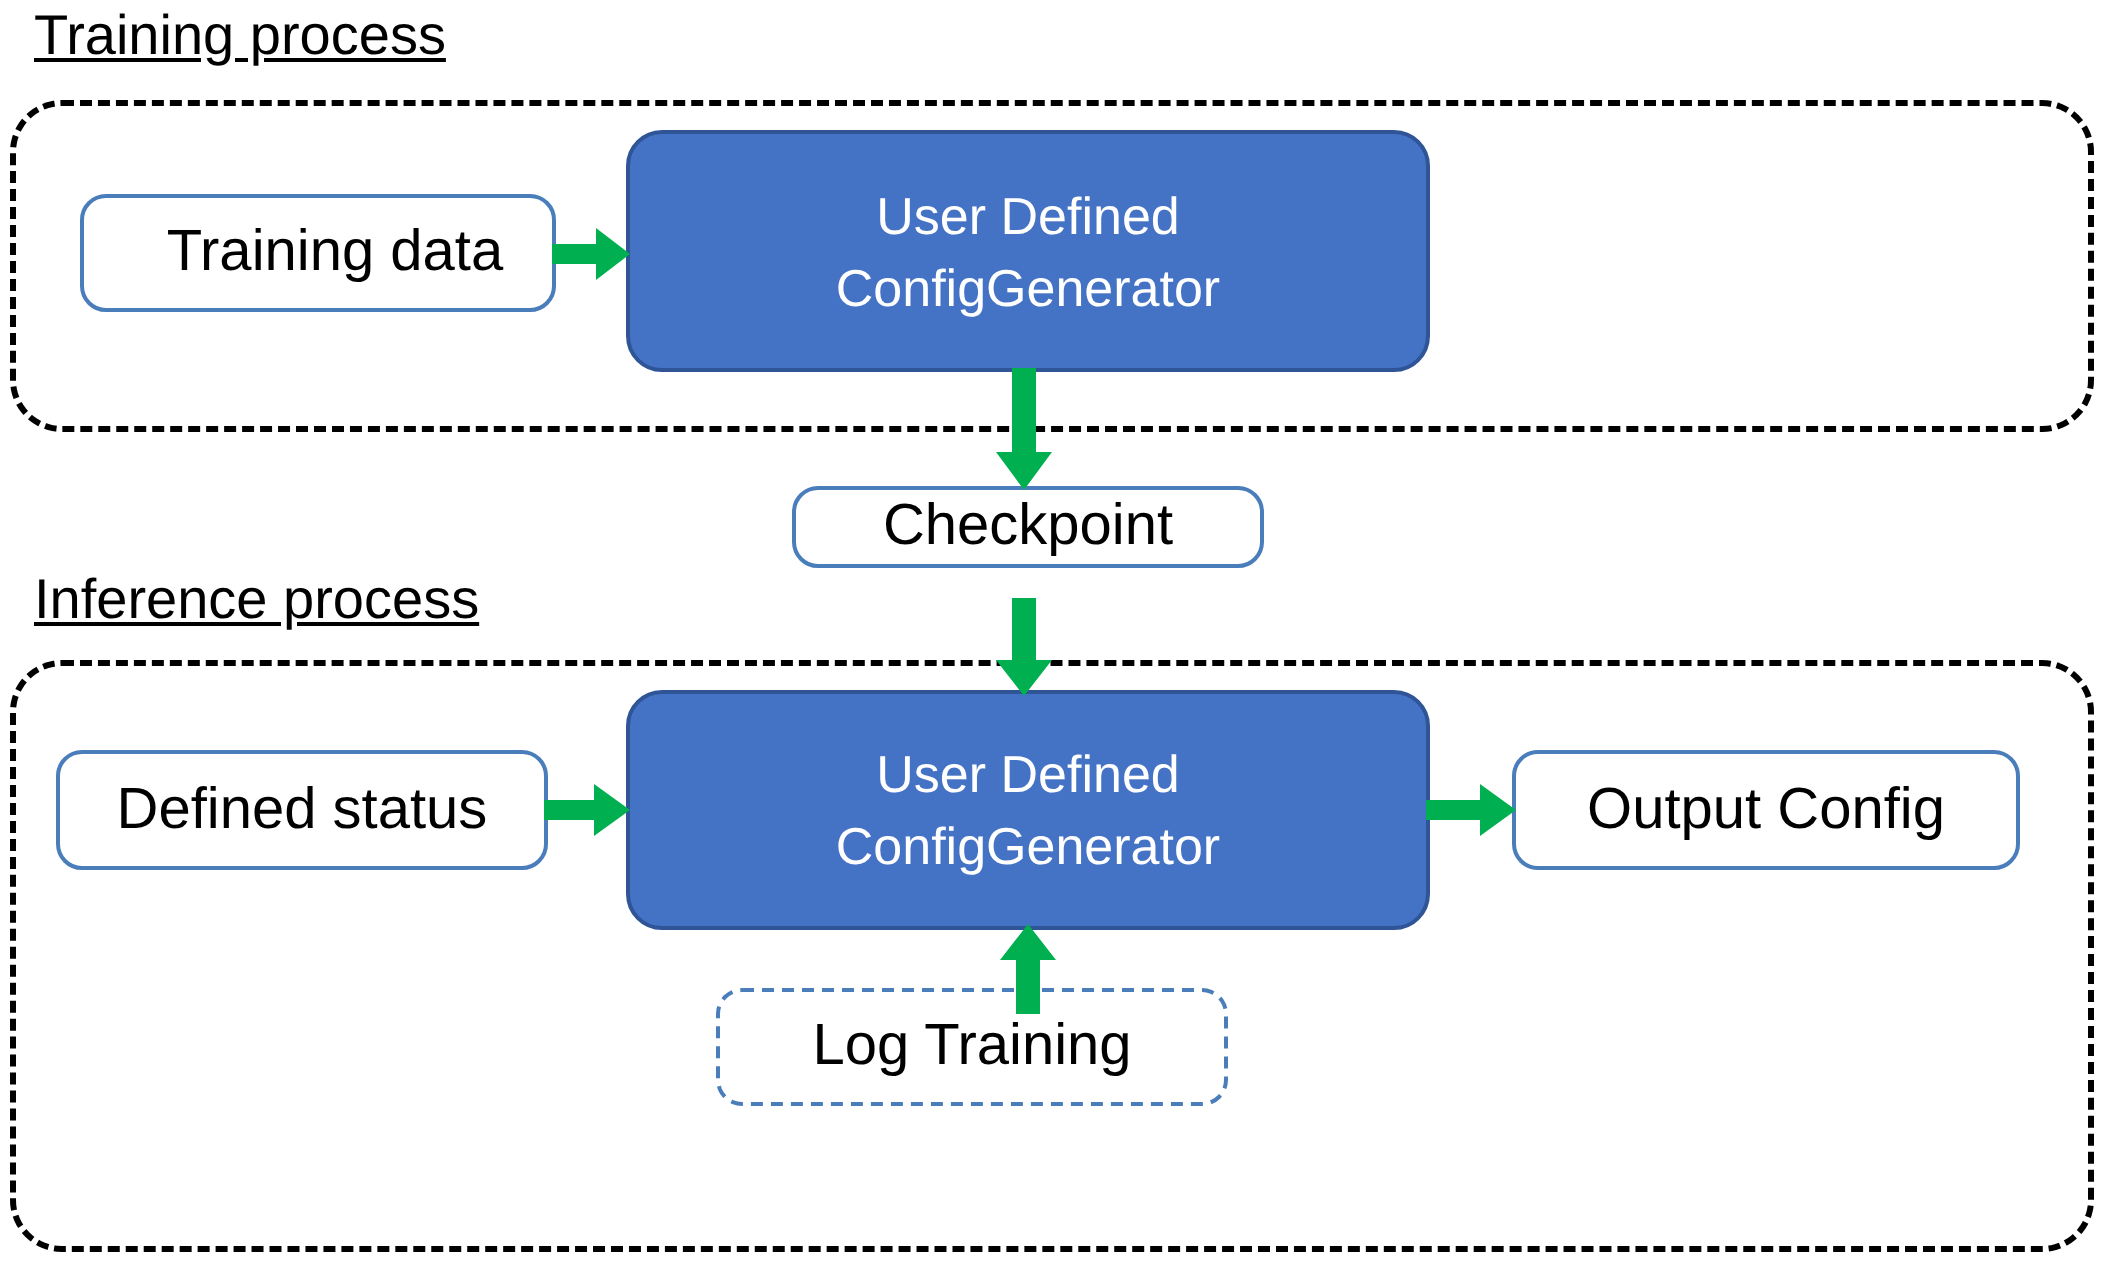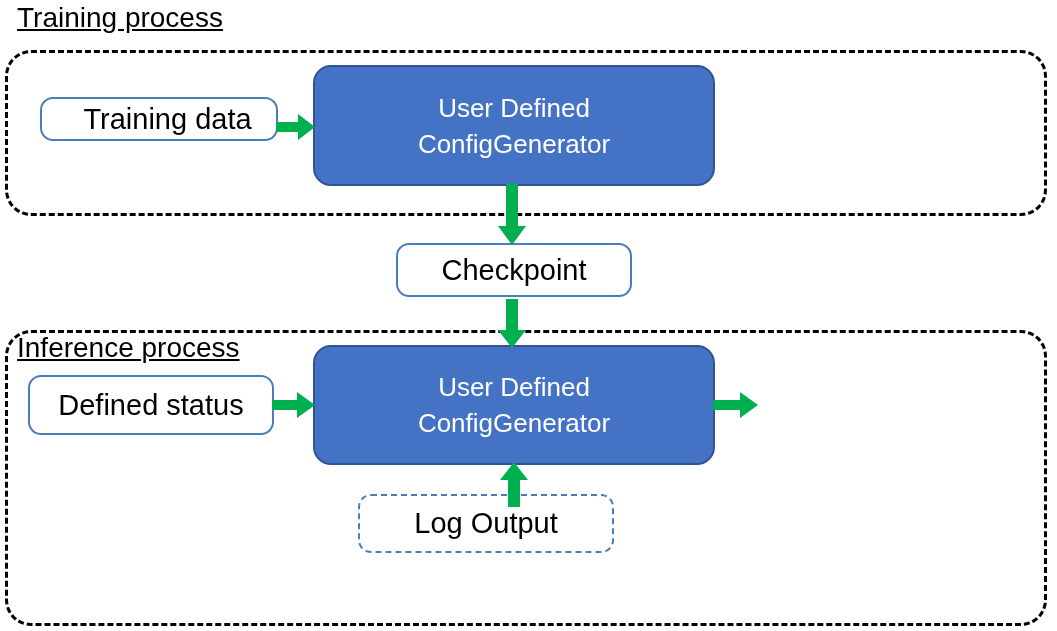--- a/index.html
+++ b/index.html
@@ -22,21 +22,21 @@
   .section-caption {
     position: absolute;
     font-size: 28px;
     line-height: 32px;
     color: #000000;
     white-space: nowrap;
     font-family: "Liberation Sans", sans-serif;
     text-decoration: underline;
   }
   #caption-training { left: 17px; top: 2px; }
-  #caption-inference { left: 17px; top: 284px; margin-top: 48px; }
+  #caption-inference { left: 17px; top: 284px; }
 
   
   .process-container {
     position: absolute;
     border: 3px dashed #000000;
     border-radius: 26px;
     background: transparent;
     box-sizing: border-box;
   }
   #container-training  { left: 5px;  top: 50px;  width: 1042px; height: 166px; }
@@ -77,23 +77,23 @@
   .node-dashed {
     background: transparent;
     border: 2px dashed #4A7EBB;
     border-radius: 13px;
     color: #000000;
     font-size: 29px;
     line-height: 33px;
   }
 
   
-  #node-training-data   { left: 40px;  top: 97px;  width: 238px; height: 44px; padding-left: 17px; }
+  #node-training-data   { left: 40px;  top: 97px;  width: 238px; height: 59px; padding-left: 17px; }
   #node-udcg-training   { left: 313px; top: 65px;  width: 402px; height: 121px; }
-  #node-checkpoint      { left: 396px; top: 243px; width: 236px; height: 54px; }
+  #node-checkpoint      { left: 396px; top: 243px; width: 236px; height: 41px; }
   #node-current-status  { left: 28px;  top: 375px; width: 246px; height: 60px; }
   #node-udcg-inference  { left: 313px; top: 345px; width: 402px; height: 120px; }
   #node-output-config   { left: 756px; top: 375px; width: 254px; height: 60px; }
   #node-log-trigger     { left: 358px; top: 494px; width: 256px; height: 59px; }
   #node-clock-trigger   { left: 430px; top: 550px; width: 261px; height: 56px; }
 
   .node-label { pointer-events: none; white-space: pre-line; }
 
   
   .arrow {
@@ -138,23 +138,26 @@
 
   <div class="node node-plain" id="node-current-status">
     <span class="node-label">Defined status</span>
   </div>
 
   <div class="node node-filled" id="node-udcg-inference">
     <span class="node-label">User Defined
 ConfigGenerator</span>
   </div>
 
+  <div class="node node-plain" id="node-output-config">
+    <span class="node-label">Output Config</span>
+  </div>
 
   <div class="node node-dashed" id="node-log-trigger">
-    <span class="node-label">Log Output</span>
+    <span class="node-label">Log Training</span>
   </div>
 
 
   <div class="arrow" id="arrow-trainingdata-to-udcg">
     <svg width="40" height="30" viewBox="0 0 40 30">
       <path d="M0 10 L22 10 L22 2 L39 15 L22 28 L22 20 L0 20 Z" fill="#00B050"></path>
     </svg>
   </div>
 
   <div class="arrow" id="arrow-udcg-to-checkpoint">

